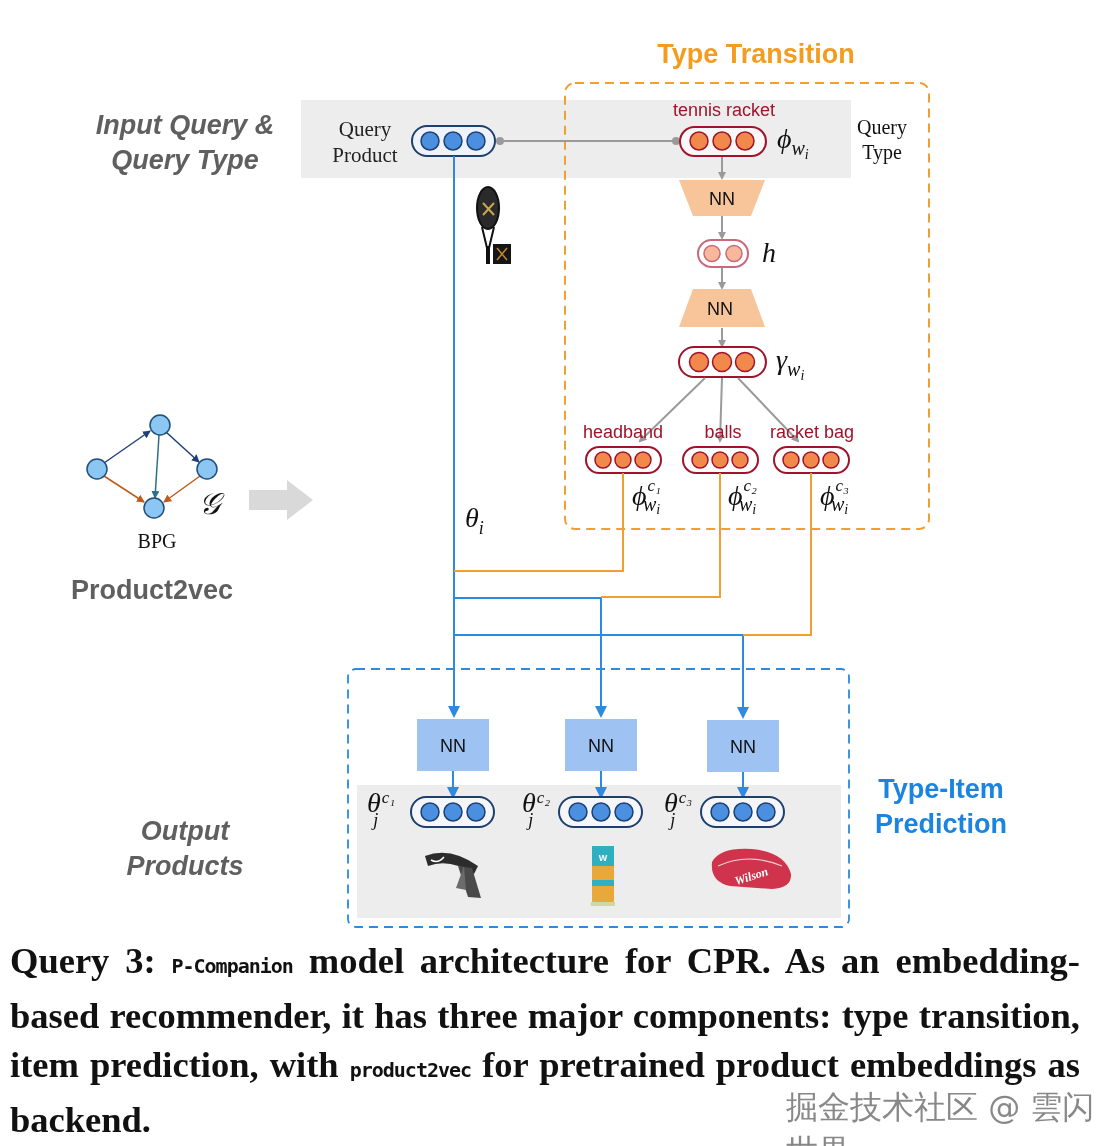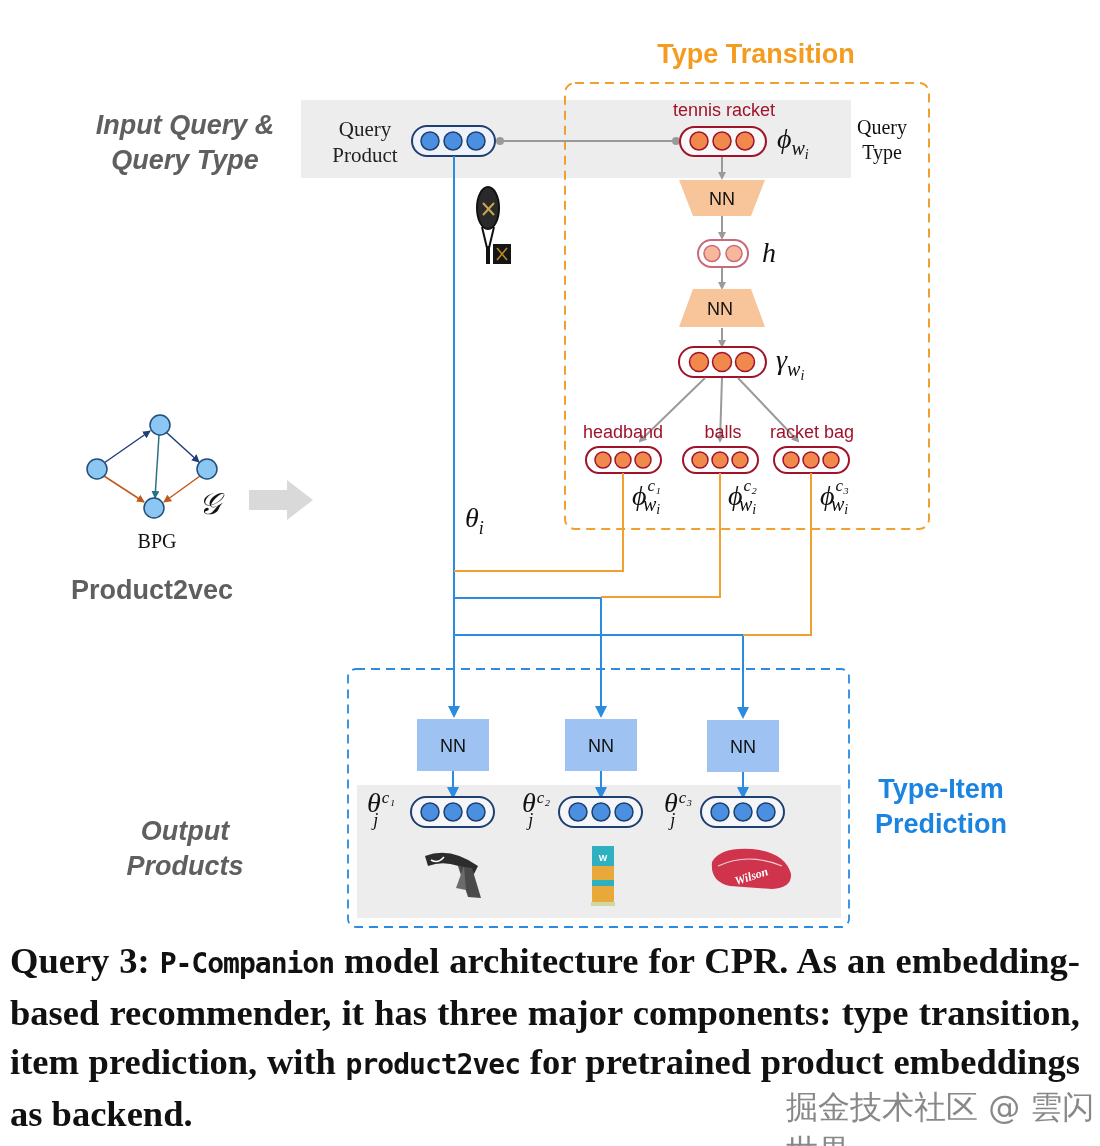--- a/index.html
+++ b/index.html
@@ -5,21 +5,21 @@
   html, body { margin: 0; padding: 0; background: #ffffff; }
   body { width: 1100px; height: 1146px; position: relative; overflow: hidden; font-family: "Liberation Sans", sans-serif; }
   #diagram { position: absolute; left: 0; top: 0; }
   .sans { font-family: "Liberation Sans", sans-serif; }
   .serif { font-family: "Liberation Serif", serif; }
   .caption {
     position: absolute; left: 10px; top: 936px; width: 1070px;
     font-family: "Liberation Serif", serif; font-weight: bold; font-size: 36.5px;
     line-height: 49px; color: #111; text-align: justify;
   }
-  .caption .mono { font-family: "DejaVu Sans Mono", monospace; font-weight: bold; font-size: 28px; letter-spacing: -1px; }
+  .caption .mono { font-family: "DejaVu Sans Mono", monospace; font-weight: bold; font-size: 20px; letter-spacing: -1px; }
   .watermark {
     position: absolute; left: 786px; top: 1086px;
     font-family: "DejaVu Sans", sans-serif; font-size: 32px; color: #888;
     text-shadow: 0 0 2px #fff;
   }
 </style>
 </head>
 <body>
 
 <svg id="diagram" width="1100" height="935" viewBox="0 0 1100 935" xmlns="http://www.w3.org/2000/svg">

